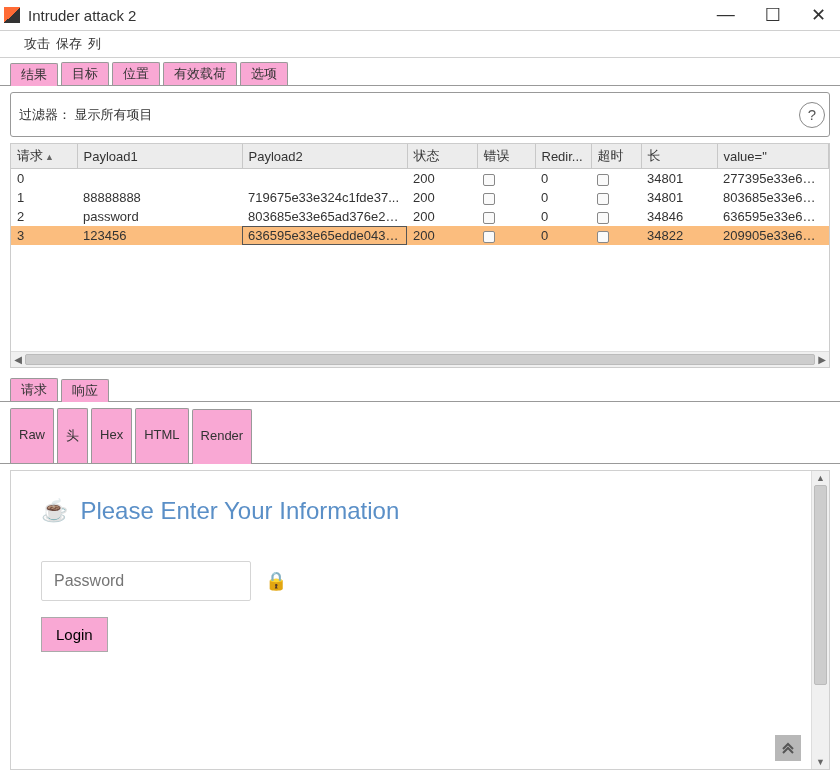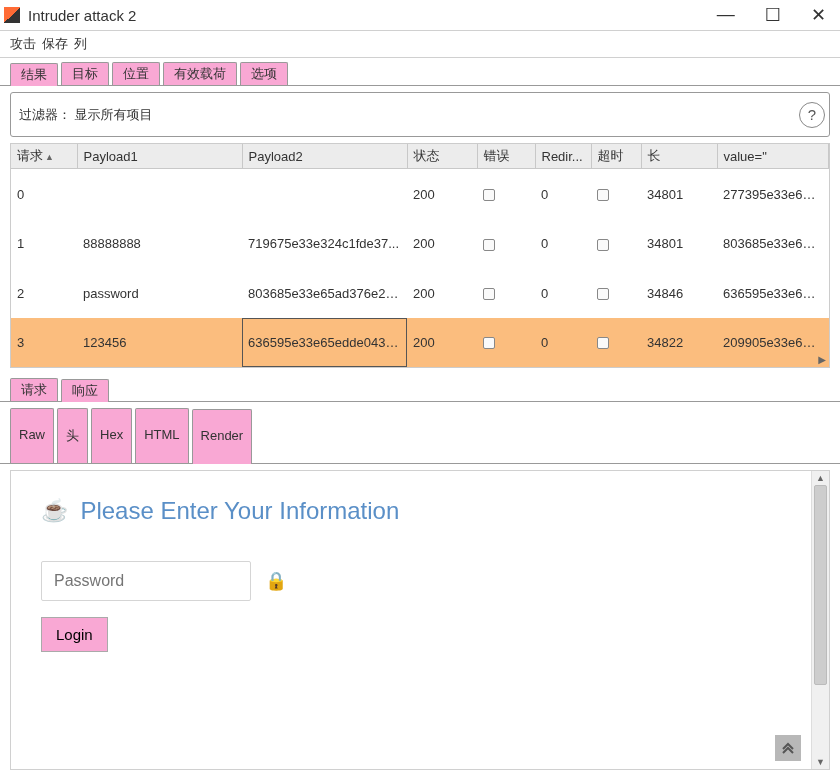--- a/index.html
+++ b/index.html
@@ -6,35 +6,35 @@
     body { font-family: "Microsoft YaHei", Arial, sans-serif; font-size: 13px; background: #fff; color: #333; width: 840px; }
 
     
     .title-bar { display: flex; align-items: center; height: 30px; padding: 0 4px; }
     .title-bar .app-icon { width: 16px; height: 16px; background: linear-gradient(135deg, #ff6b35 50%, #333 50%); margin-right: 8px; }
     .title-bar .title { font-size: 15px; flex: 1; }
     .window-controls { display: flex; gap: 30px; padding-right: 10px; }
     .window-controls span { font-size: 18px; font-family: "Segoe UI Symbol", sans-serif; cursor: pointer; }
 
     
-    .menu-bar { display: flex; gap: 6px; padding: 4px 10px; border-bottom: 1px solid #d0d0d0; border-top: 1px solid #d0d0d0; font-size: 13px; }
+    .menu-bar { display: flex; gap: 6px; padding: 4px 24px; border-bottom: 1px solid #d0d0d0; border-top: 1px solid #d0d0d0; font-size: 13px; }
     .menu-bar span { cursor: pointer; }
 
     
     .tab-row { display: flex; padding: 4px 10px 0 10px; border-bottom: 1px solid #999; }
     .tab { padding: 2px 10px; border: 1px solid #999; border-bottom: none; background: #f9a8d4; margin-right: 3px; font-size: 13px; cursor: pointer; border-radius: 2px 2px 0 0; }
     .tab.active { background: #f9a8d4; position: relative; top: 1px; }
 
     
     .filter-bar { display: flex; align-items: center; margin: 6px 10px; border: 1px solid #999; border-radius: 3px; height: 45px; }
     .filter-text { flex: 1; padding: 4px 8px; background: #fff; }
     .help-icon { width: 26px; height: 26px; display: flex; align-items: center; justify-content: center; border: 1px solid #888; border-radius: 50%; margin: 0 4px 0 6px; font-size: 15px; color: #555; cursor: pointer; }
 
     
-    .results-wrap { border: 1px solid #ccc; margin: 2px 10px 0 10px; height: 225px; overflow: hidden; position: relative; background: #fff; display: flex; }
+    .results-wrap { border: 1px solid #ccc; margin: 2px 10px 0 10px; height: 225px; overflow: hidden; position: relative; background: #fff; display: flex; flex-direction: column;}
     table { border-collapse: collapse; width: 100%; table-layout: fixed; }
     thead th { background: #ececec; border-right: 1px solid #c8c8c8; border-bottom: 1px solid #c8c8c8; text-align: left; padding: 3px 6px; font-weight: normal; font-size: 13px; white-space: nowrap; overflow: hidden; text-overflow: ellipsis; cursor: pointer; }
     tbody td { padding: 2px 6px; font-size: 13px; white-space: nowrap; overflow: hidden; text-overflow: ellipsis; }
     tr.selected td { background: #fbbd7e; }
     tr.selected td.cell-outline { outline: 1px solid #555; outline-offset: -1px; }
     .sort-arrow { font-size: 9px; margin-left: 2px; color: #666; }
     .chk { display: inline-block; width: 12px; height: 12px; border: 1px solid #888; border-radius: 2px; background: #fafafa; vertical-align: middle; }
     .h-scrollbar { height: 16px; background: #f0f0f0; border-top: 1px solid #ddd; margin-top: auto; position: relative; }
     .h-scrollbar .thumb { position: absolute; left: 14px; right: 14px; top: 2px; bottom: 2px; background: #cdcdcd; border: 1px solid #bbb; border-radius: 2px; }
     .h-scrollbar .arrow { position: absolute; top: 0; bottom: 0; width: 14px; display:flex; align-items:center; justify-content:center; font-size:10px; color:#666;}

